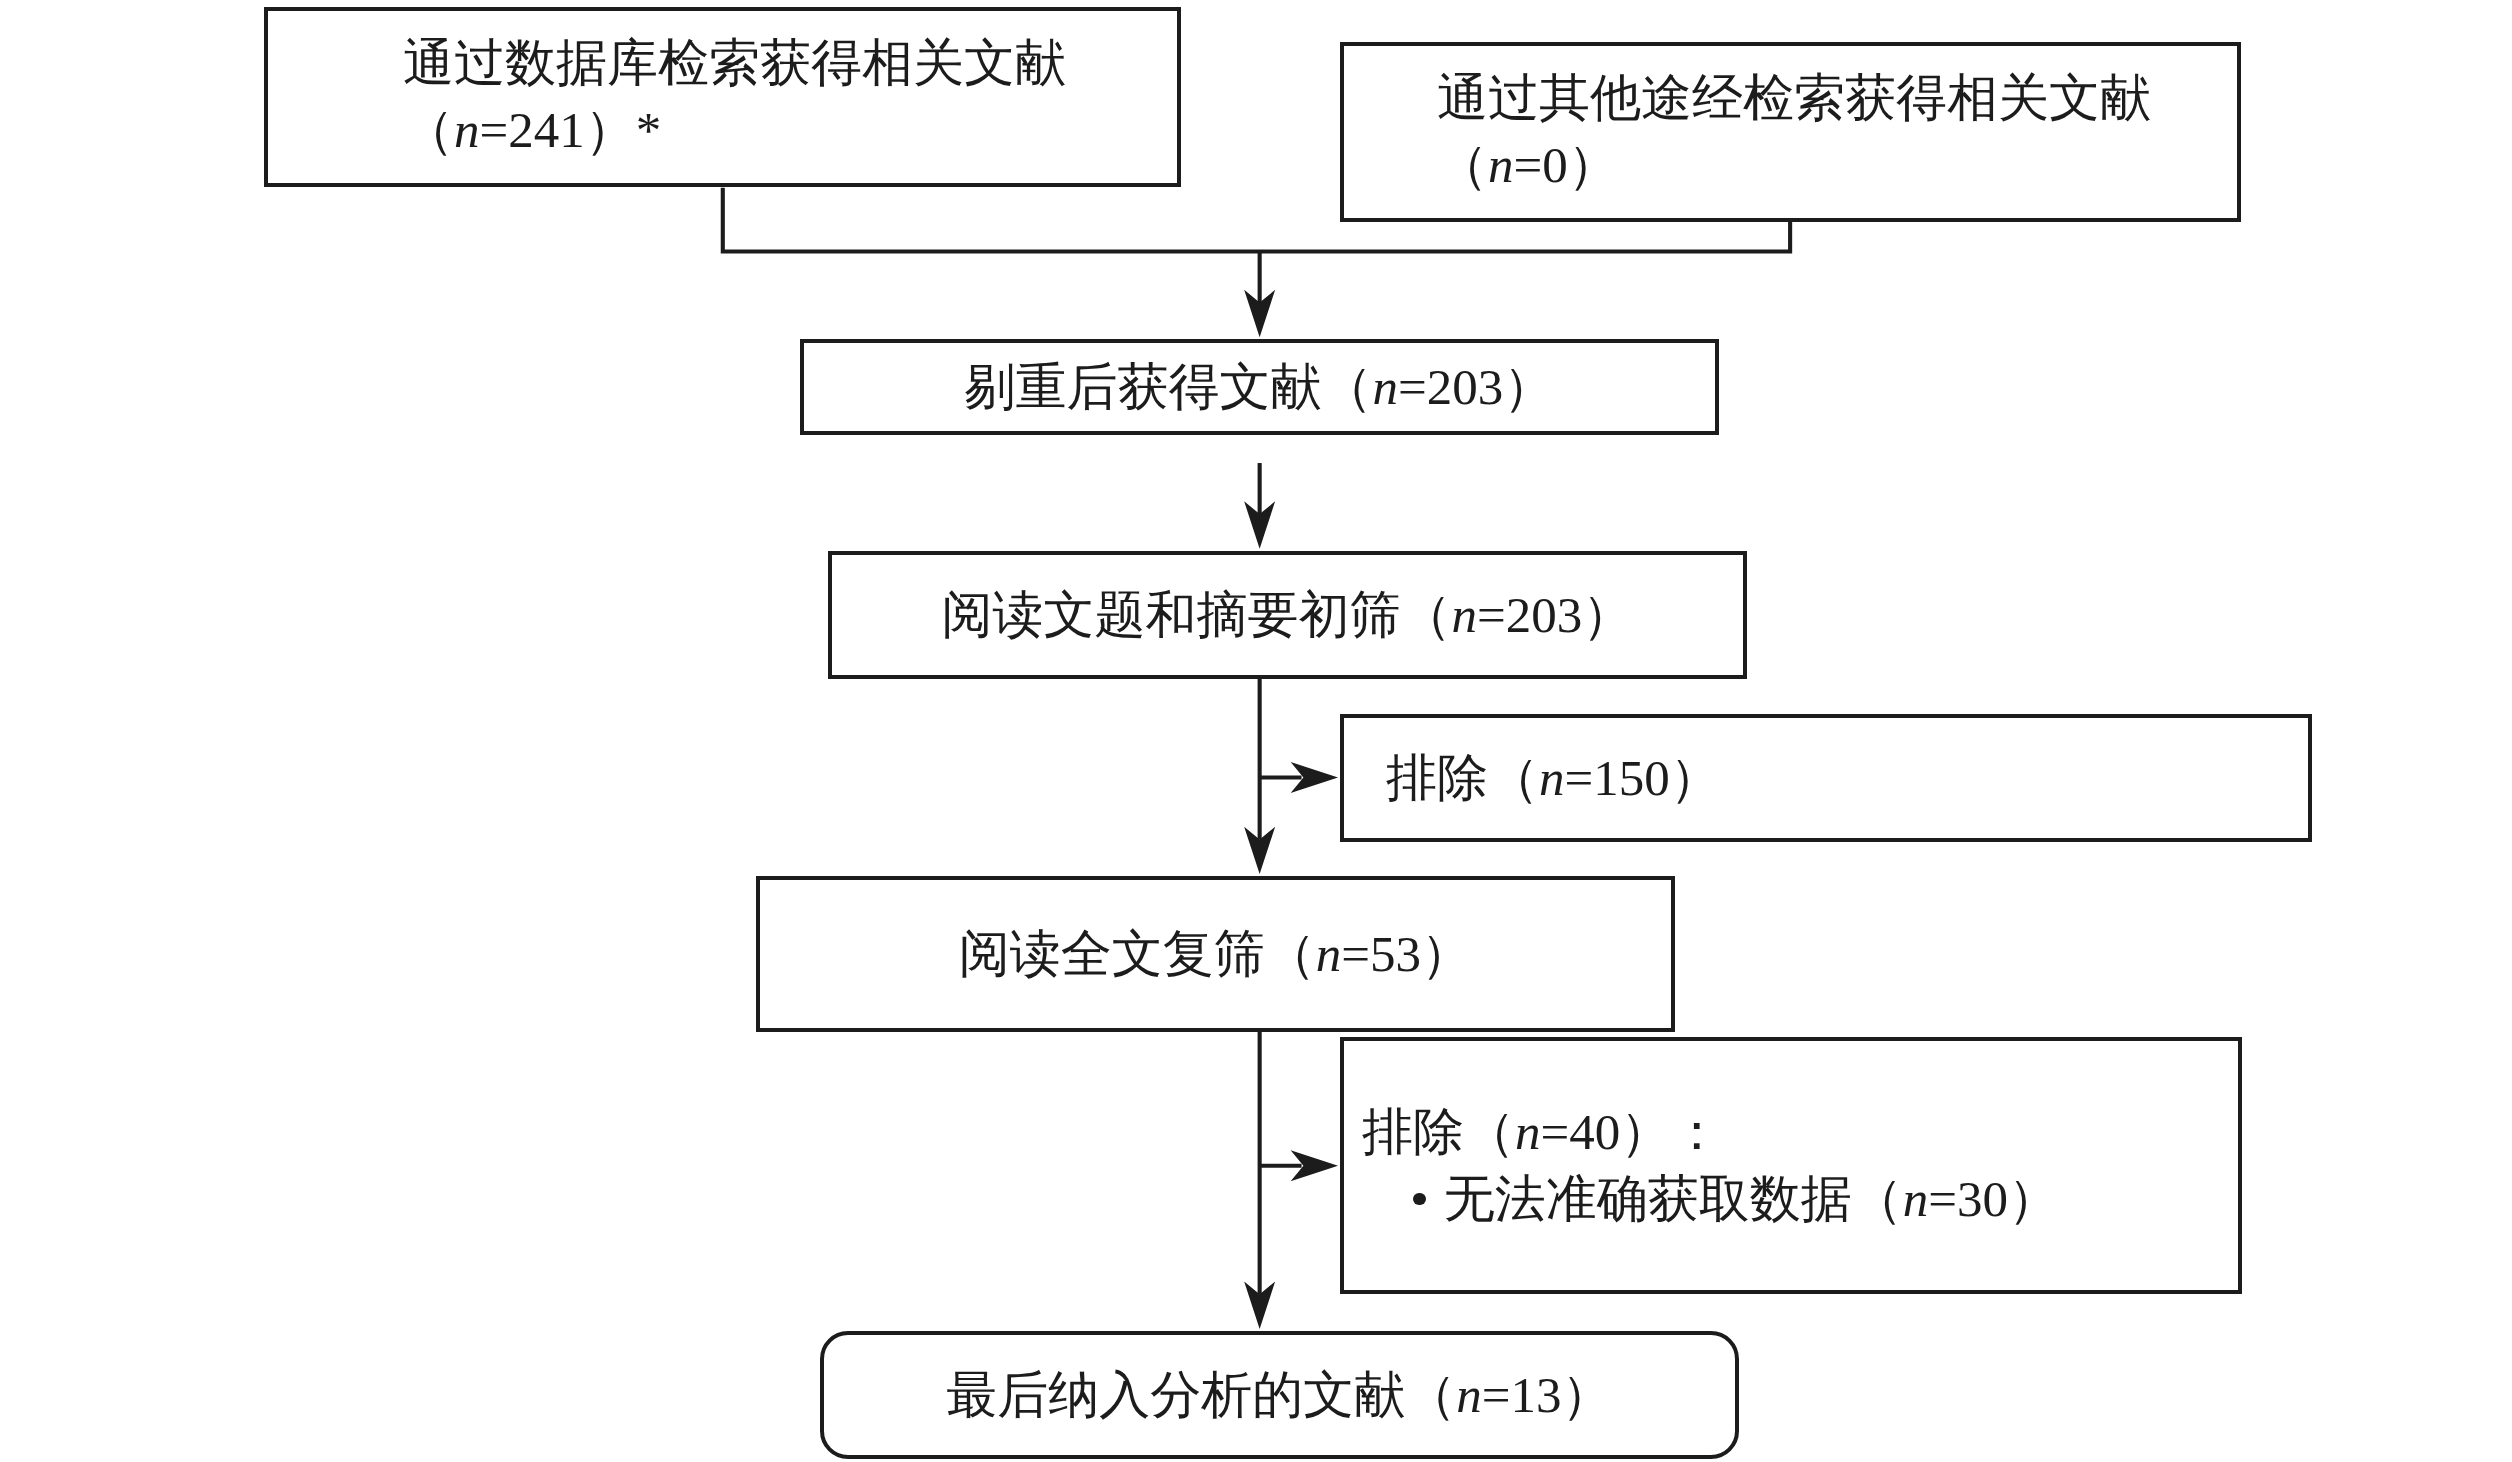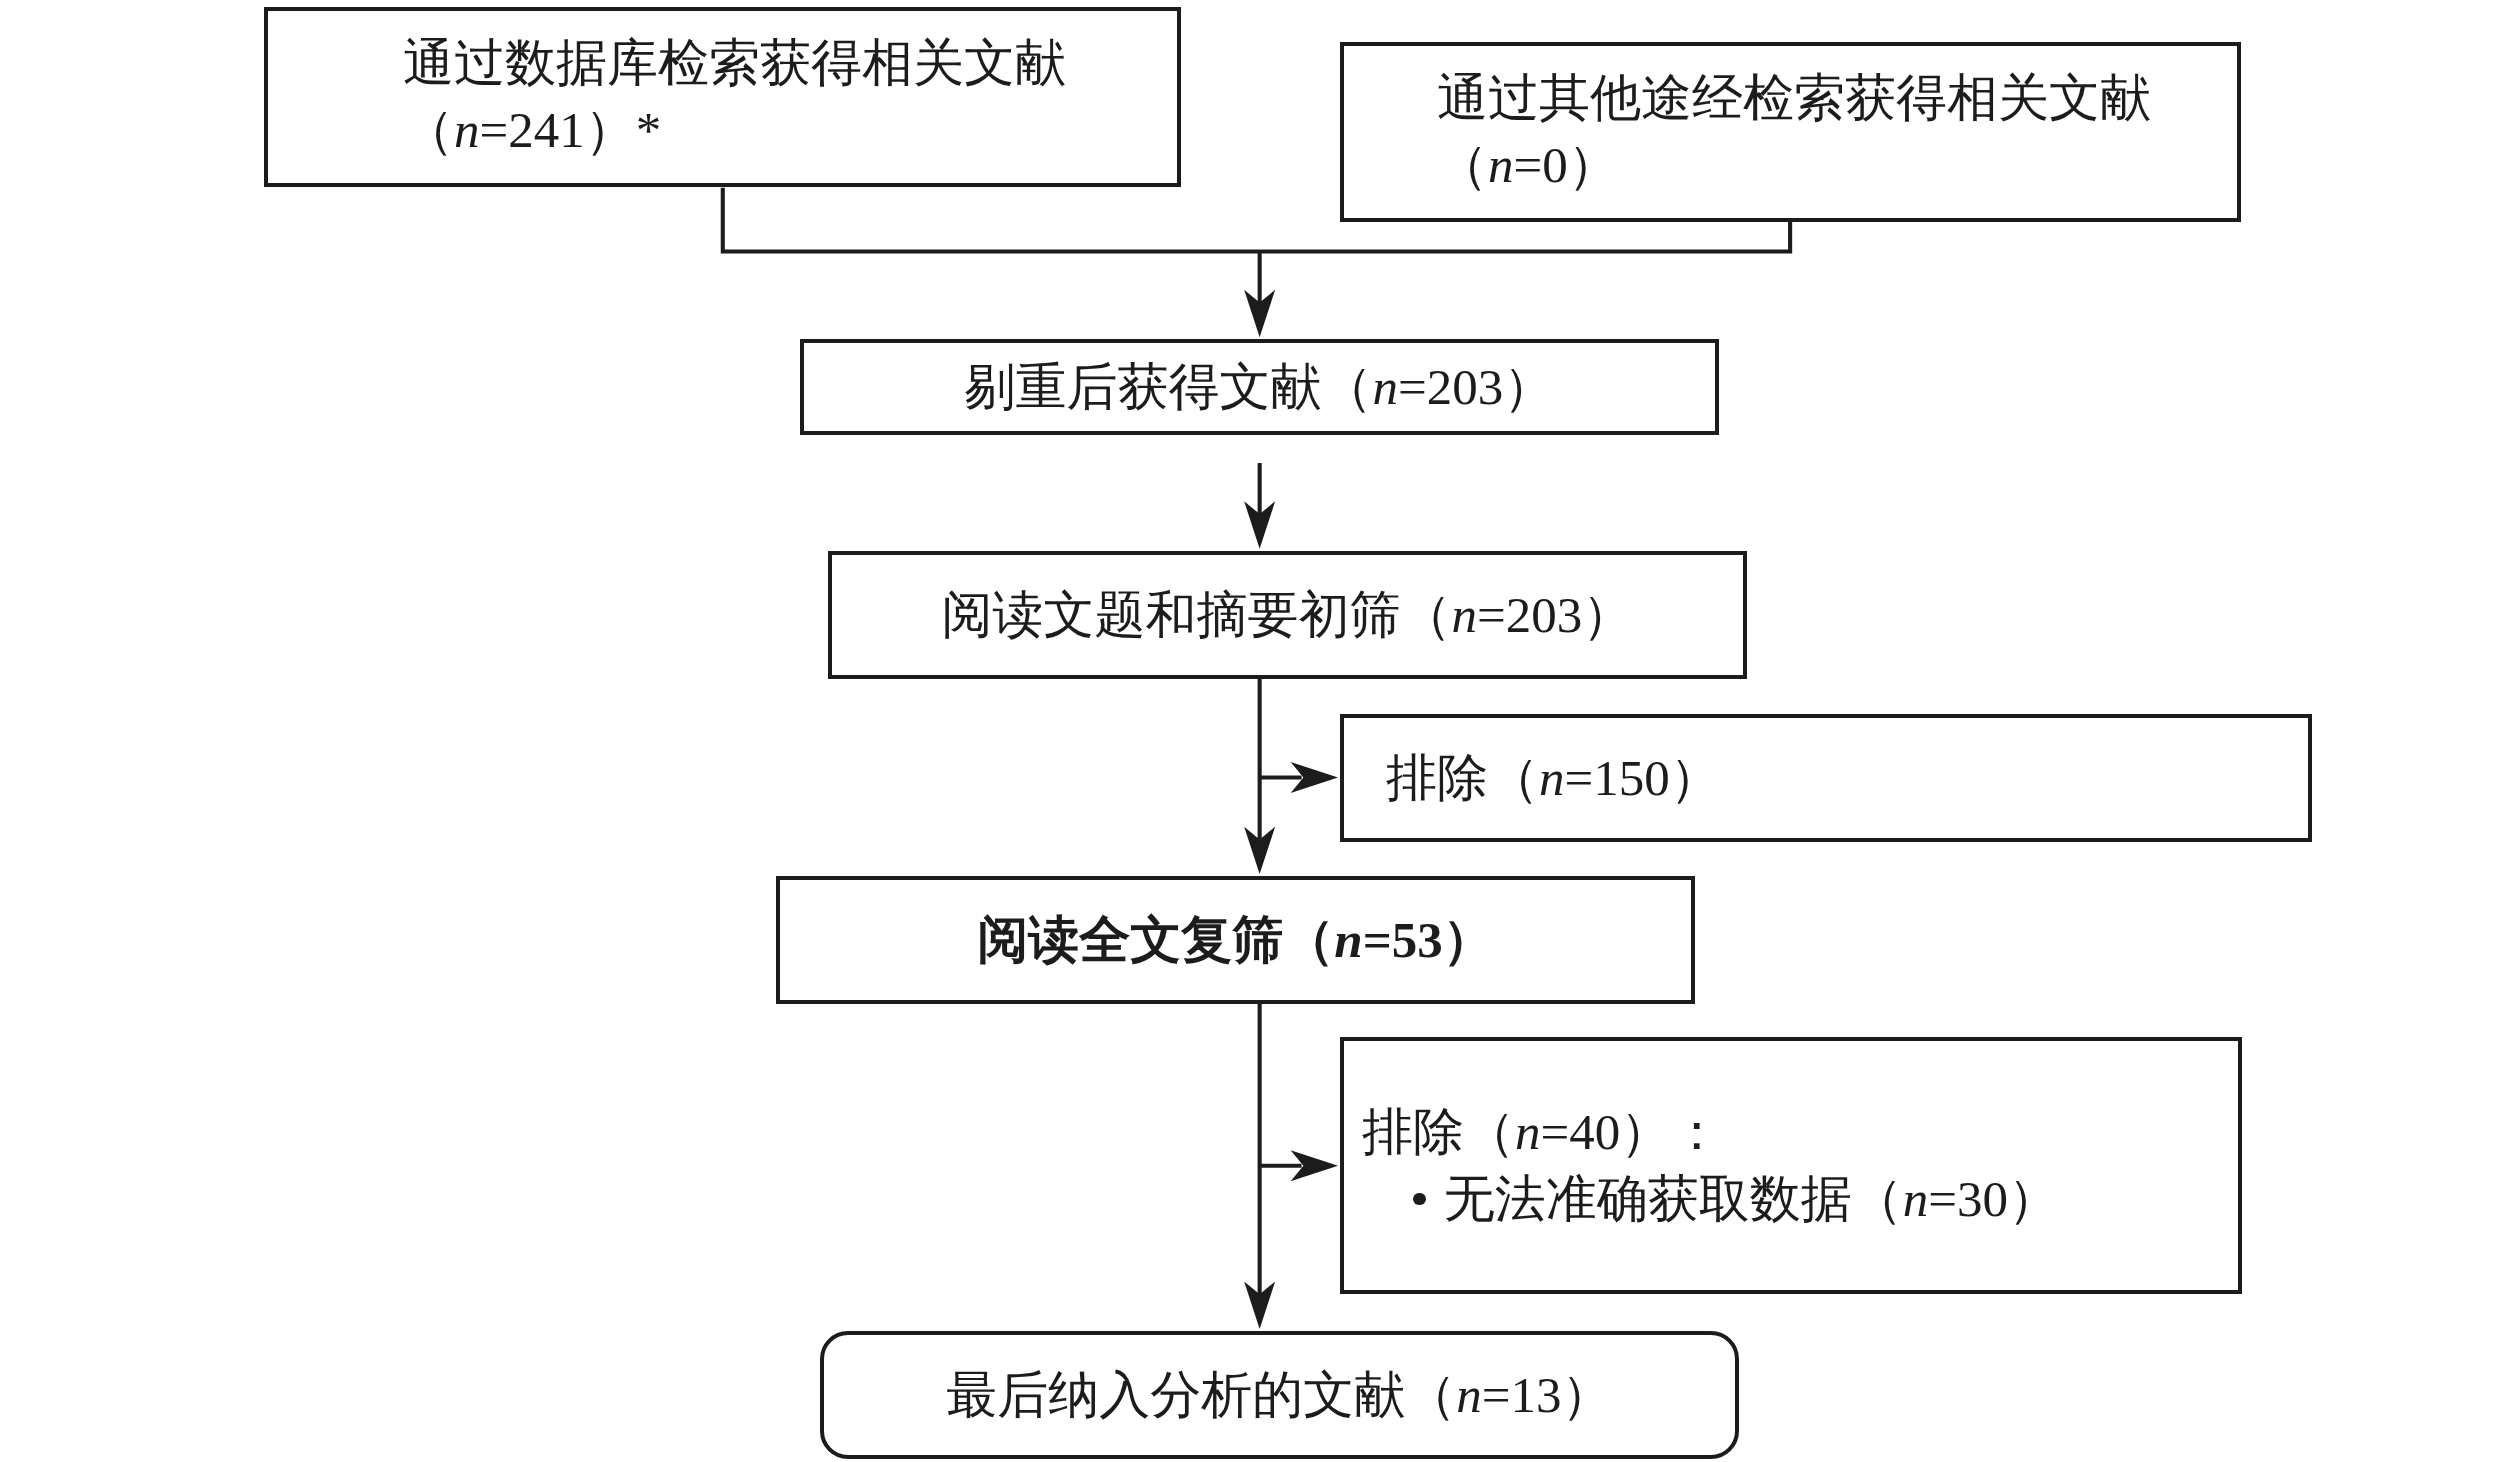--- a/index.html
+++ b/index.html
@@ -42,21 +42,21 @@
     display: flex;
     align-items: center;
     justify-content: center;
     text-align: center;
   }
   .b-db      { left: 264px;  top: 7.3px;    width: 917px; height: 180px; padding-left: 135px; }
   .b-other   { left: 1340px; top: 7.3px;    width: 901px;  height: 180px; padding-left: 93px; margin-top: 35px; }
   .b-dedup   { left: 800px;  top: 339px;  width: 919px; height: 96px; }
   .b-screen1 { left: 800px;  top: 551px;  width: 919px; height: 128px; margin-left: 28px; }
   .b-excl1   { left: 1340px; top: 714px;  width: 972px;  height: 128px; padding-left: 42px; }
-  .b-screen2 { left: 776px;  top: 876px;  width: 919px; height: 128px; font-weight: bold; }
+  .b-screen2 { left: 756px;  top: 876px;  width: 919px; height: 156px; }
   .b-excl2   { left: 1340px; top: 1037px; width: 902px;  height: 257px; padding-left: 18px; }
   .b-final   { left: 820px;  top: 1331px; width: 919px; height: 128px; border-radius: 28px; }
 
   .bullet-row {
     display: flex;
     align-items: center;
     margin-left: 51px;
   }
   .bullet-dot {
     width: 12.8px;

